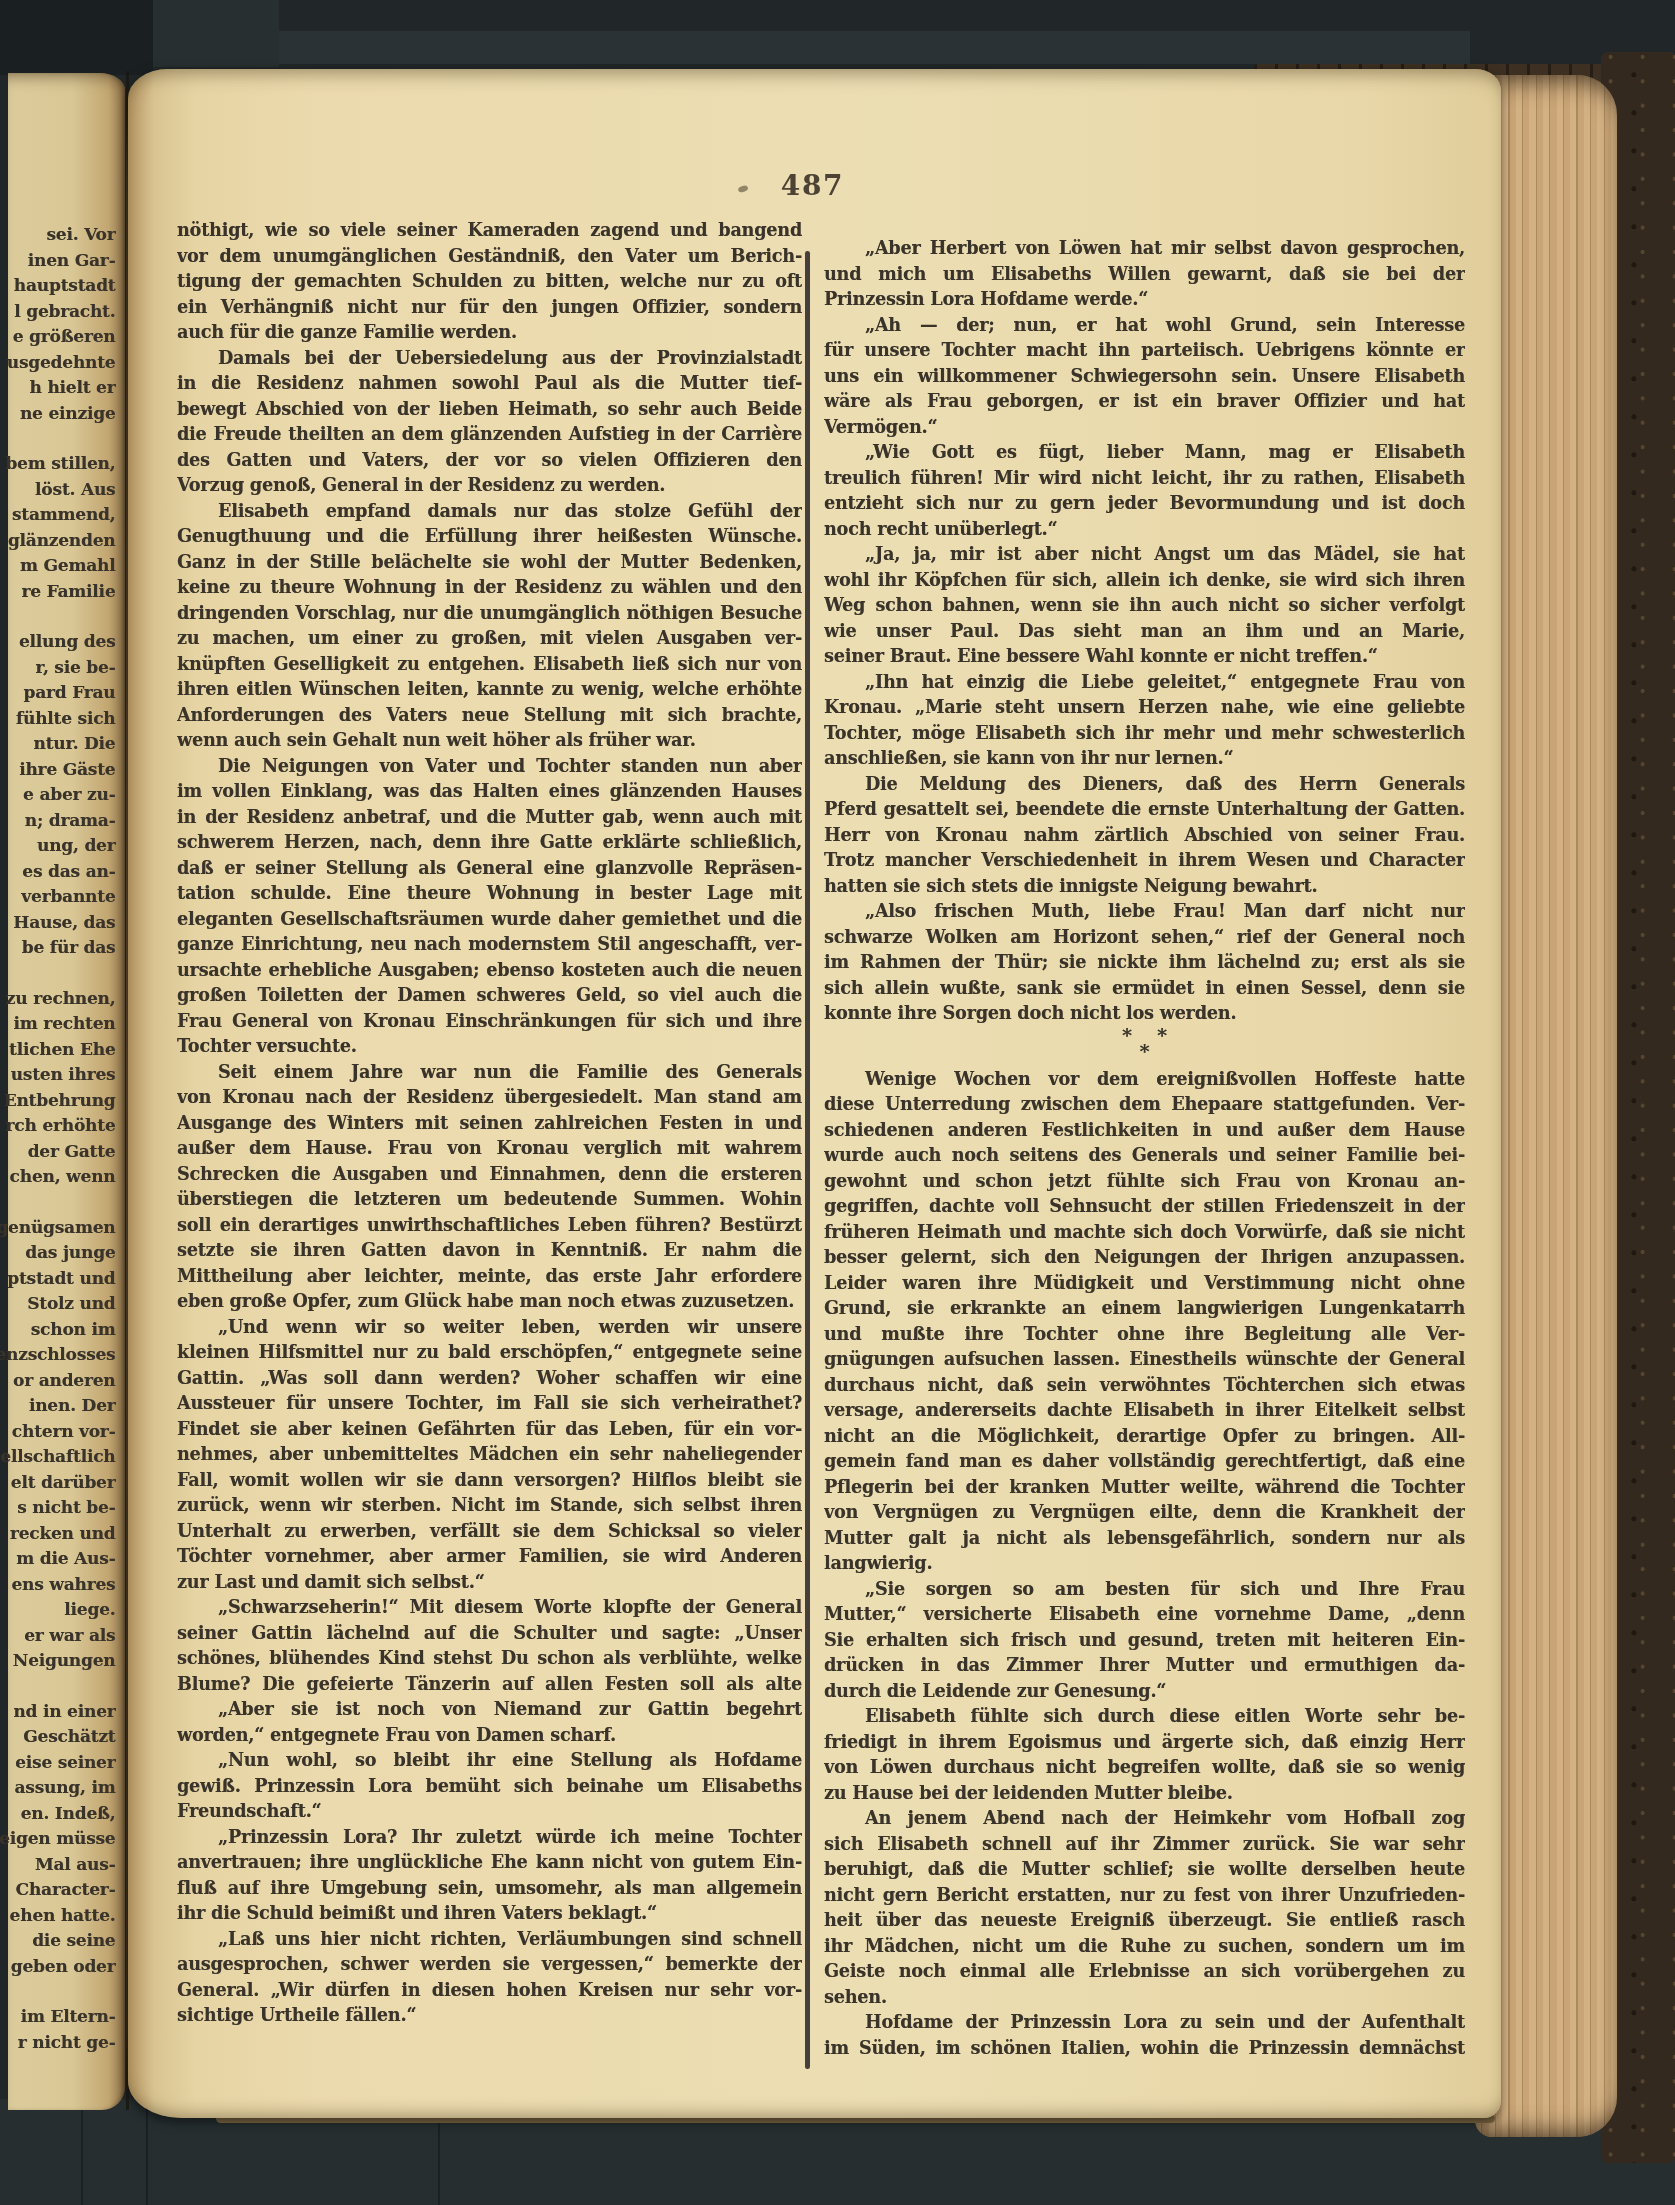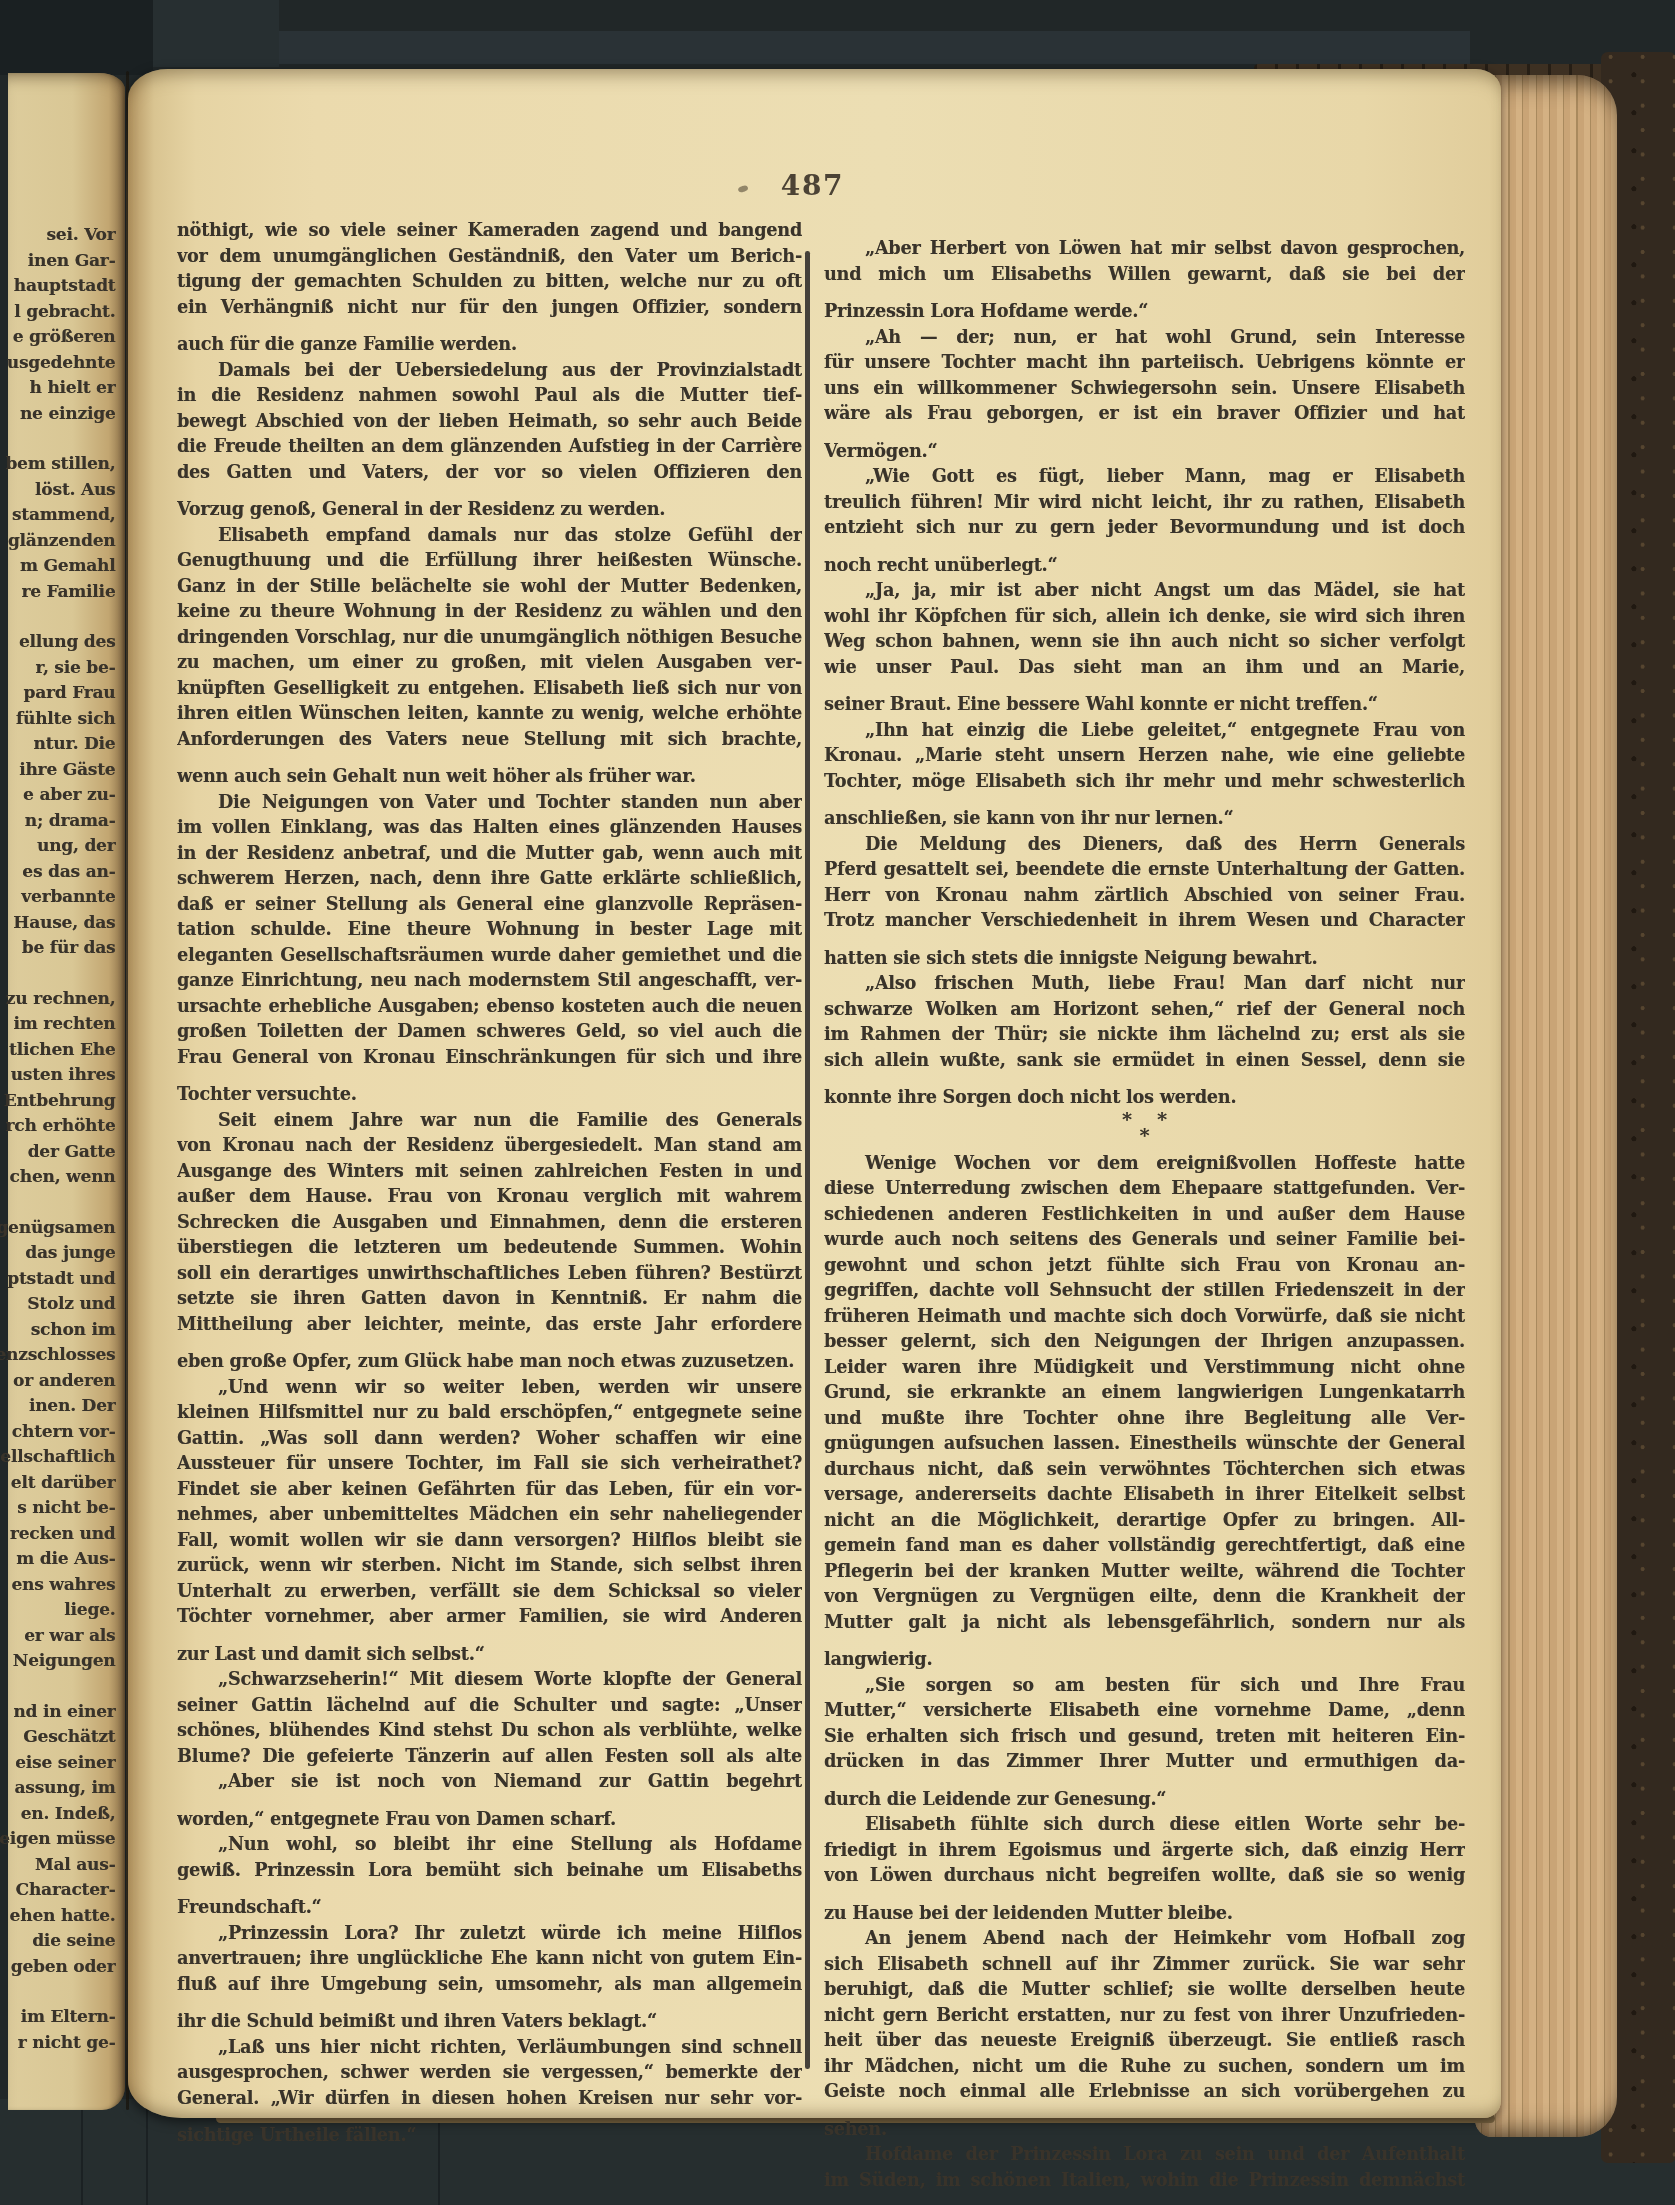--- a/index.html
+++ b/index.html
@@ -36,21 +36,21 @@
   .page-bottom-edge{left:216px;top:2114px;width:1279px;height:9px;background:#7d6743;border-radius:4.5px;z-index:0;}
   .page-main,.page-verso{z-index:2;}
   
   .pagenum{left:647px;top:100px;width:75px;text-align:center;font-size:28px;font-weight:700;
     color:#4c4335;letter-spacing:1.7px;}
   .smudge{left:610px;top:117px;width:9.6px;height:5.7px;background:rgba(72,62,46,.55);
     border-radius:50%;transform:rotate(-18deg);}
   .col{color:#39332a;font-size:17.6px;font-weight:700;line-height:25.5px;letter-spacing:-0.2px;
     text-shadow:0.2px 0.3px 0.4px rgba(57,51,42,.5);}
   .col .line{height:25.5px;overflow:hidden;text-align:justify;text-align-last:justify;}
-  .col .line.last{text-align-last:left;margin-top:12px;}
+  .col .line.last{text-align-last:left;}
   .col .line.indent{text-indent:41px;}
   .col-left{left:49px;top:148px;width:625px;}
   .col-right{left:696px;top:166px;width:641px;}
   .divider{left:677px;top:182px;width:4.5px;height:1818px;background:#45413a;border-radius:2.3px;}
   .sep-block{height:40px;position:relative;}
   .sep-row{text-align:center;letter-spacing:25px;text-indent:25px;font-size:19.3px;line-height:19.3px;}
   .sep-low{text-align:center;font-size:19.3px;line-height:14.8px;}
   
   .frags{left:-29.5px;top:149px;width:137px;color:#39332a;font-size:17px;font-weight:700;
     line-height:25.5px;letter-spacing:-0.2px;text-shadow:0.2px 0.3px 0.4px rgba(57,51,42,.5);}
@@ -219,21 +219,21 @@
       <div class="line last">zur Last und damit sich selbst.“</div>
       <div class="line indent">„Schwarzseherin!“ Mit diesem Worte klopfte der General</div>
       <div class="line">seiner Gattin lächelnd auf die Schulter und sagte: „Unser</div>
       <div class="line">schönes, blühendes Kind stehst Du schon als verblühte, welke</div>
       <div class="line">Blume? Die gefeierte Tänzerin auf allen Festen soll als alte</div>
       <div class="line indent">„Aber sie ist noch von Niemand zur Gattin begehrt</div>
       <div class="line last">worden,“ entgegnete Frau von Damen scharf.</div>
       <div class="line indent">„Nun wohl, so bleibt ihr eine Stellung als Hofdame</div>
       <div class="line">gewiß. Prinzessin Lora bemüht sich beinahe um Elisabeths</div>
       <div class="line last">Freundschaft.“</div>
-      <div class="line indent">„Prinzessin Lora? Ihr zuletzt würde ich meine Hilflos</div>
+      <div class="line indent">„Prinzessin Lora? Ihr zuletzt würde ich meine Tochter</div>
       <div class="line">anvertrauen; ihre unglückliche Ehe kann nicht von gutem Ein-</div>
       <div class="line">fluß auf ihre Umgebung sein, umsomehr, als man allgemein</div>
       <div class="line last">ihr die Schuld beimißt und ihren Vaters beklagt.“</div>
       <div class="line indent">„Laß uns hier nicht richten, Verläumbungen sind schnell</div>
       <div class="line">ausgesprochen, schwer werden sie vergessen,“ bemerkte der</div>
       <div class="line">General. „Wir dürfen in diesen hohen Kreisen nur sehr vor-</div>
       <div class="line last">sichtige Urtheile fällen.“</div>
     </div>
   <div class="abs col col-right">
       <div class="line indent">„Aber Herbert von Löwen hat mir selbst davon gesprochen,</div>

